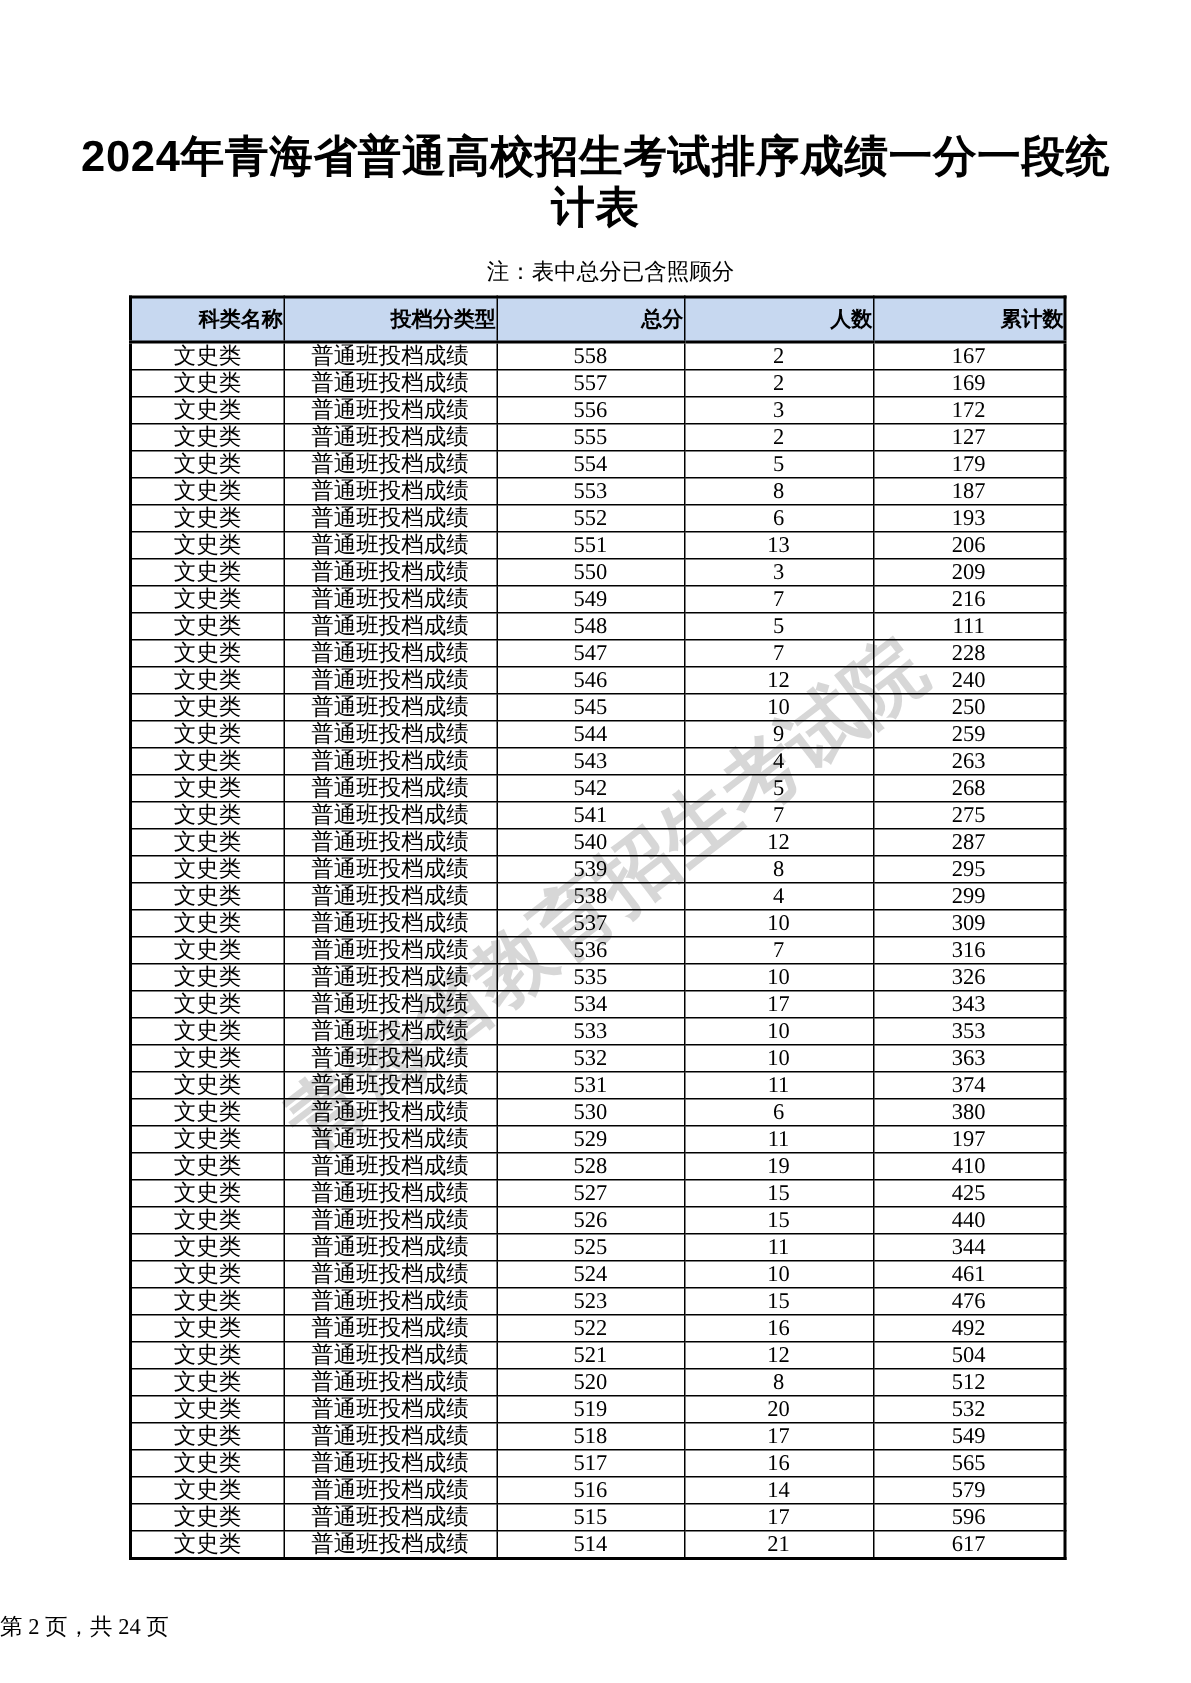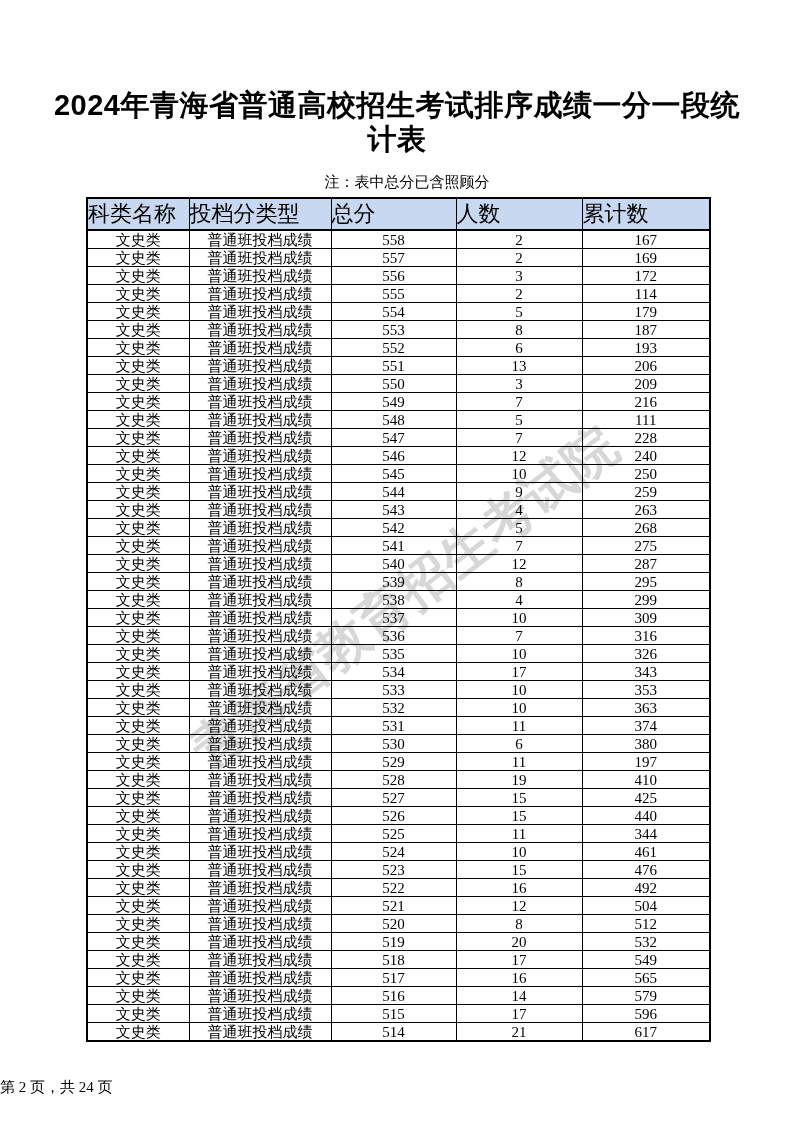--- a/index.html
+++ b/index.html
@@ -57,23 +57,23 @@
     border: 2px solid var(--border, #000);
     background: transparent;
   }
   table.score-table th {
     height: 28px;
     padding: 0;
     background: var(--header-bg, #c7d8f0);
     border: 1px solid var(--border, #000);
     border-bottom: 2px solid var(--border, #000);
     font-family: "Liberation Sans", "DejaVu Sans", sans-serif;
-    font-size: 22px;
-    font-weight: normal;
-    text-align: left;
+    font-size: 14px;
+    font-weight: bold;
+    text-align: right;
     vertical-align: middle;
   }
   table.score-table td {
     height: 17px;
     padding: 0;
     border: 1px solid var(--border, #000);
     font-size: 15px;
     line-height: 16px;
     text-align: center;
     vertical-align: middle;
@@ -145,21 +145,21 @@
             <td>普通班投档成绩</td>
             <td>556</td>
             <td>3</td>
             <td>172</td>
           </tr>
           <tr>
             <td>文史类</td>
             <td>普通班投档成绩</td>
             <td>555</td>
             <td>2</td>
-            <td>114</td>
+            <td>127</td>
           </tr>
           <tr>
             <td>文史类</td>
             <td>普通班投档成绩</td>
             <td>554</td>
             <td>5</td>
             <td>179</td>
           </tr>
           <tr>
             <td>文史类</td>

